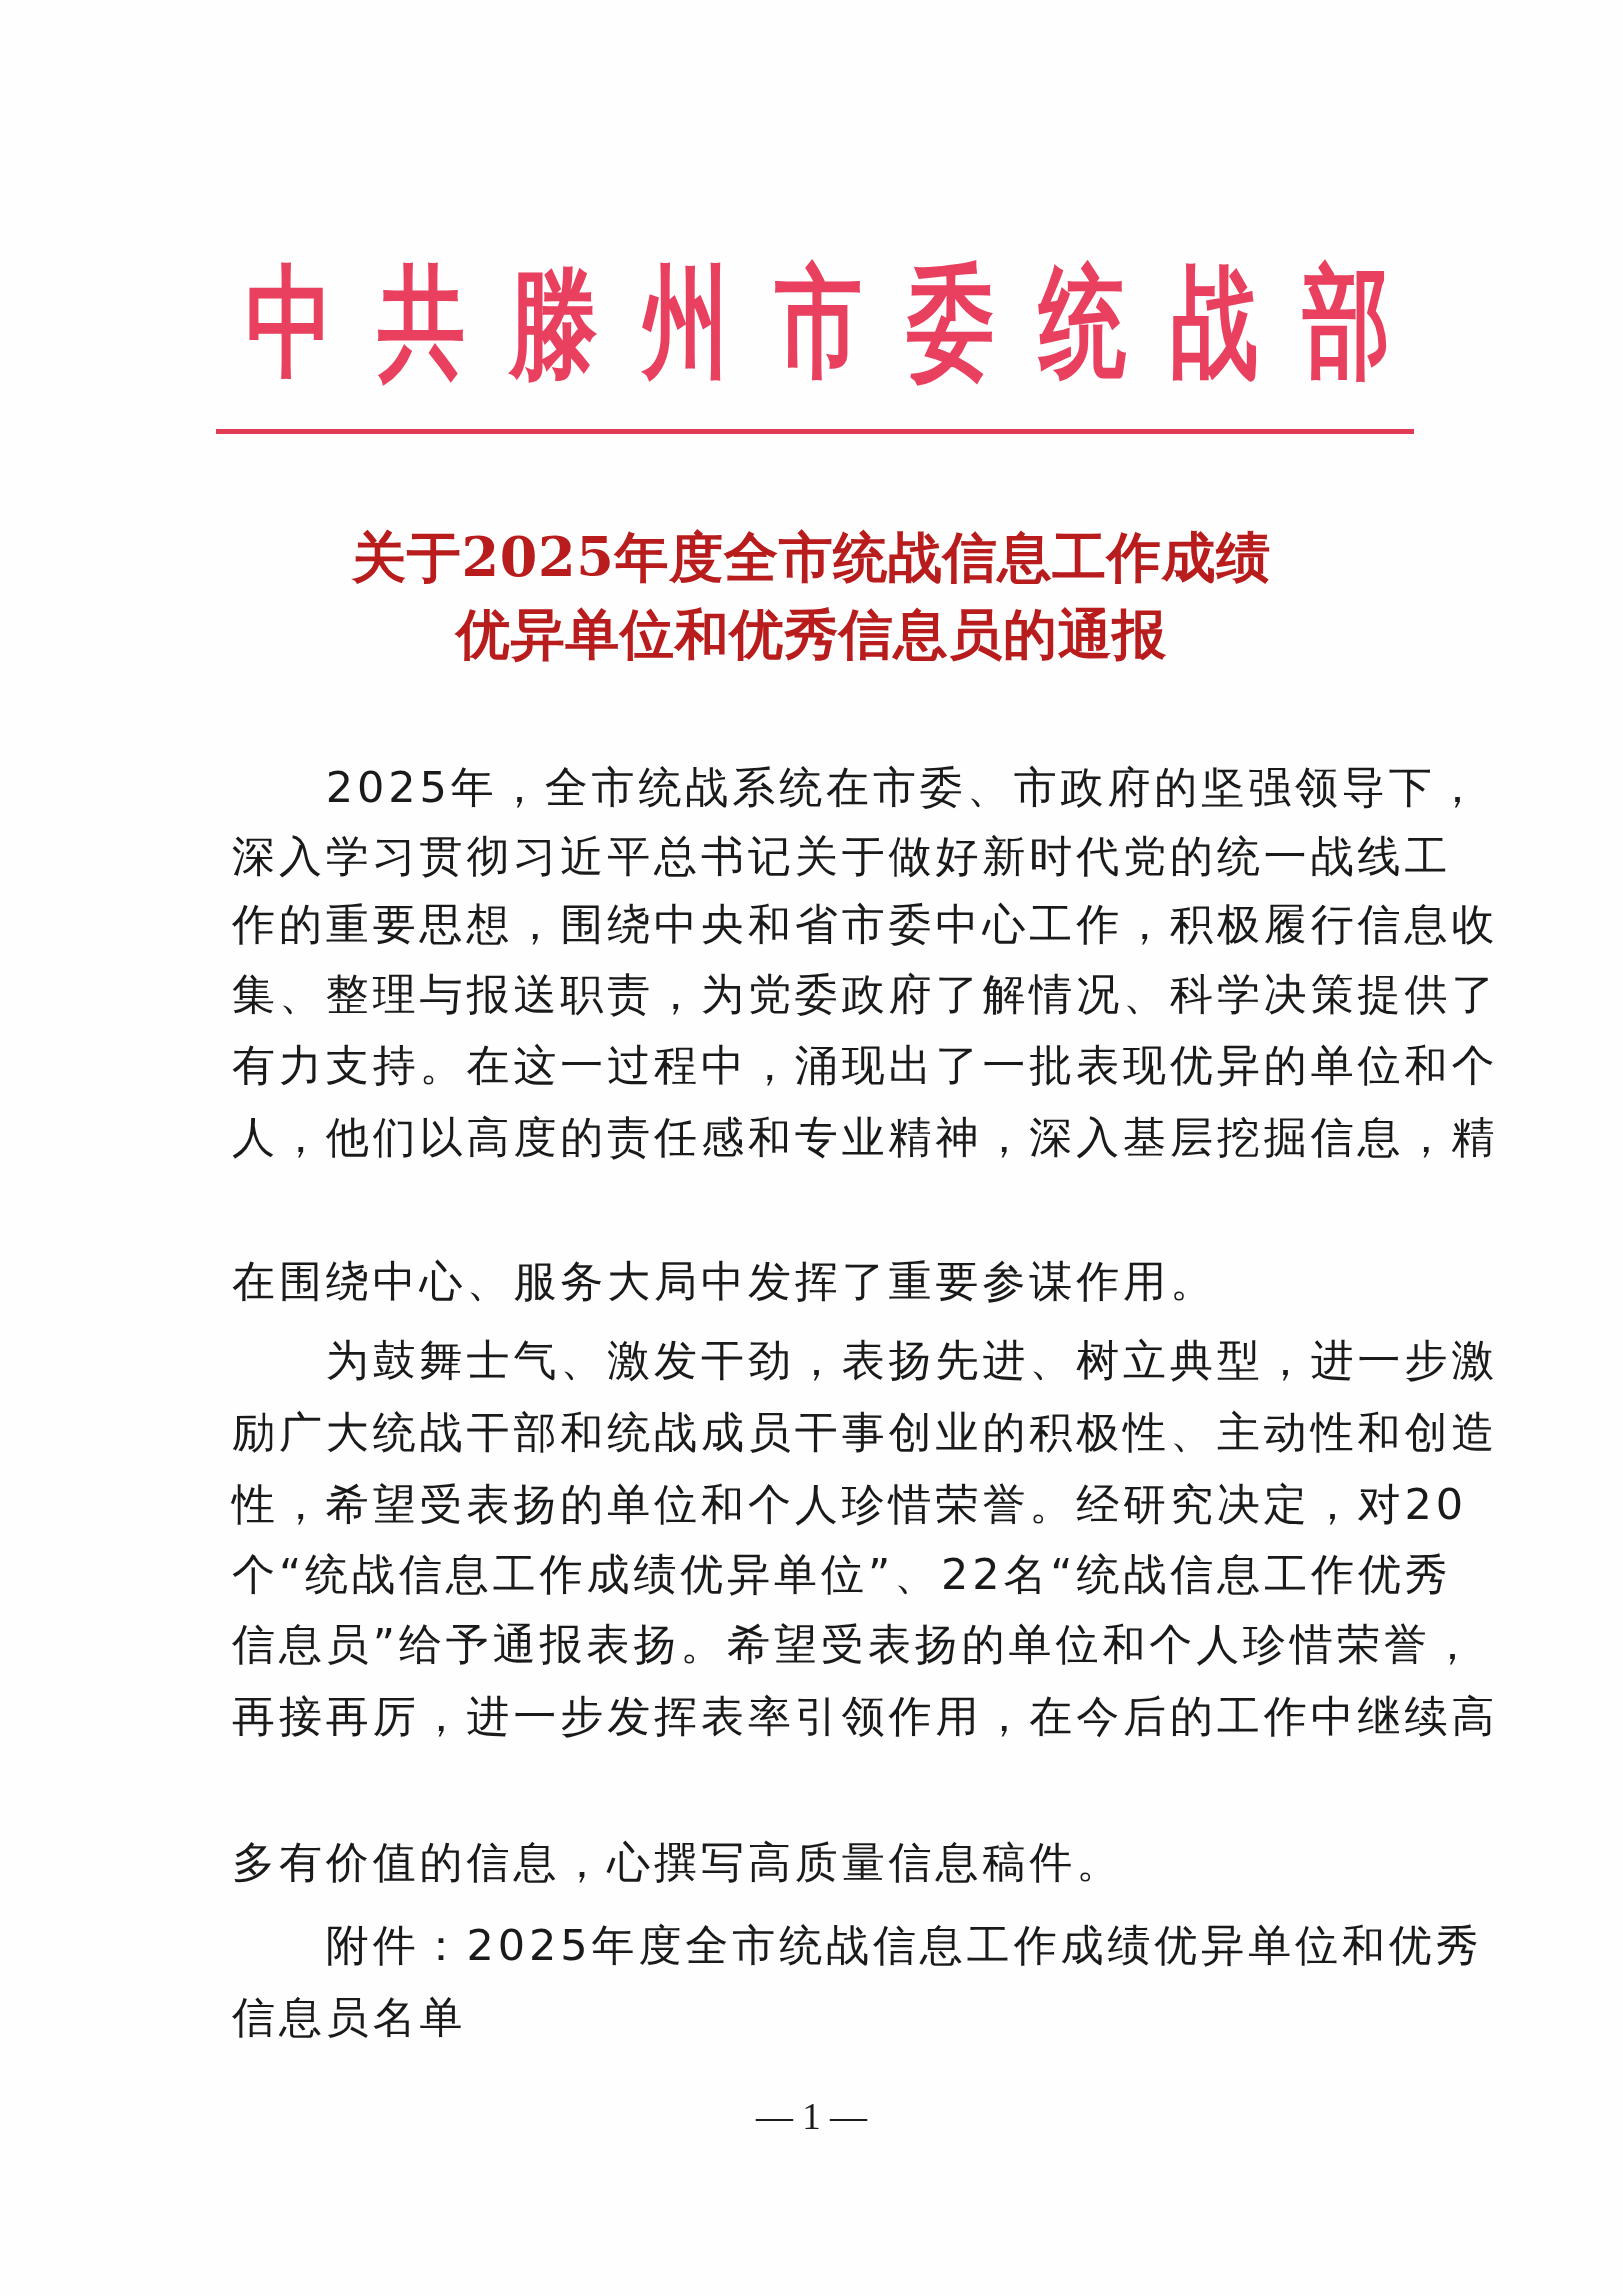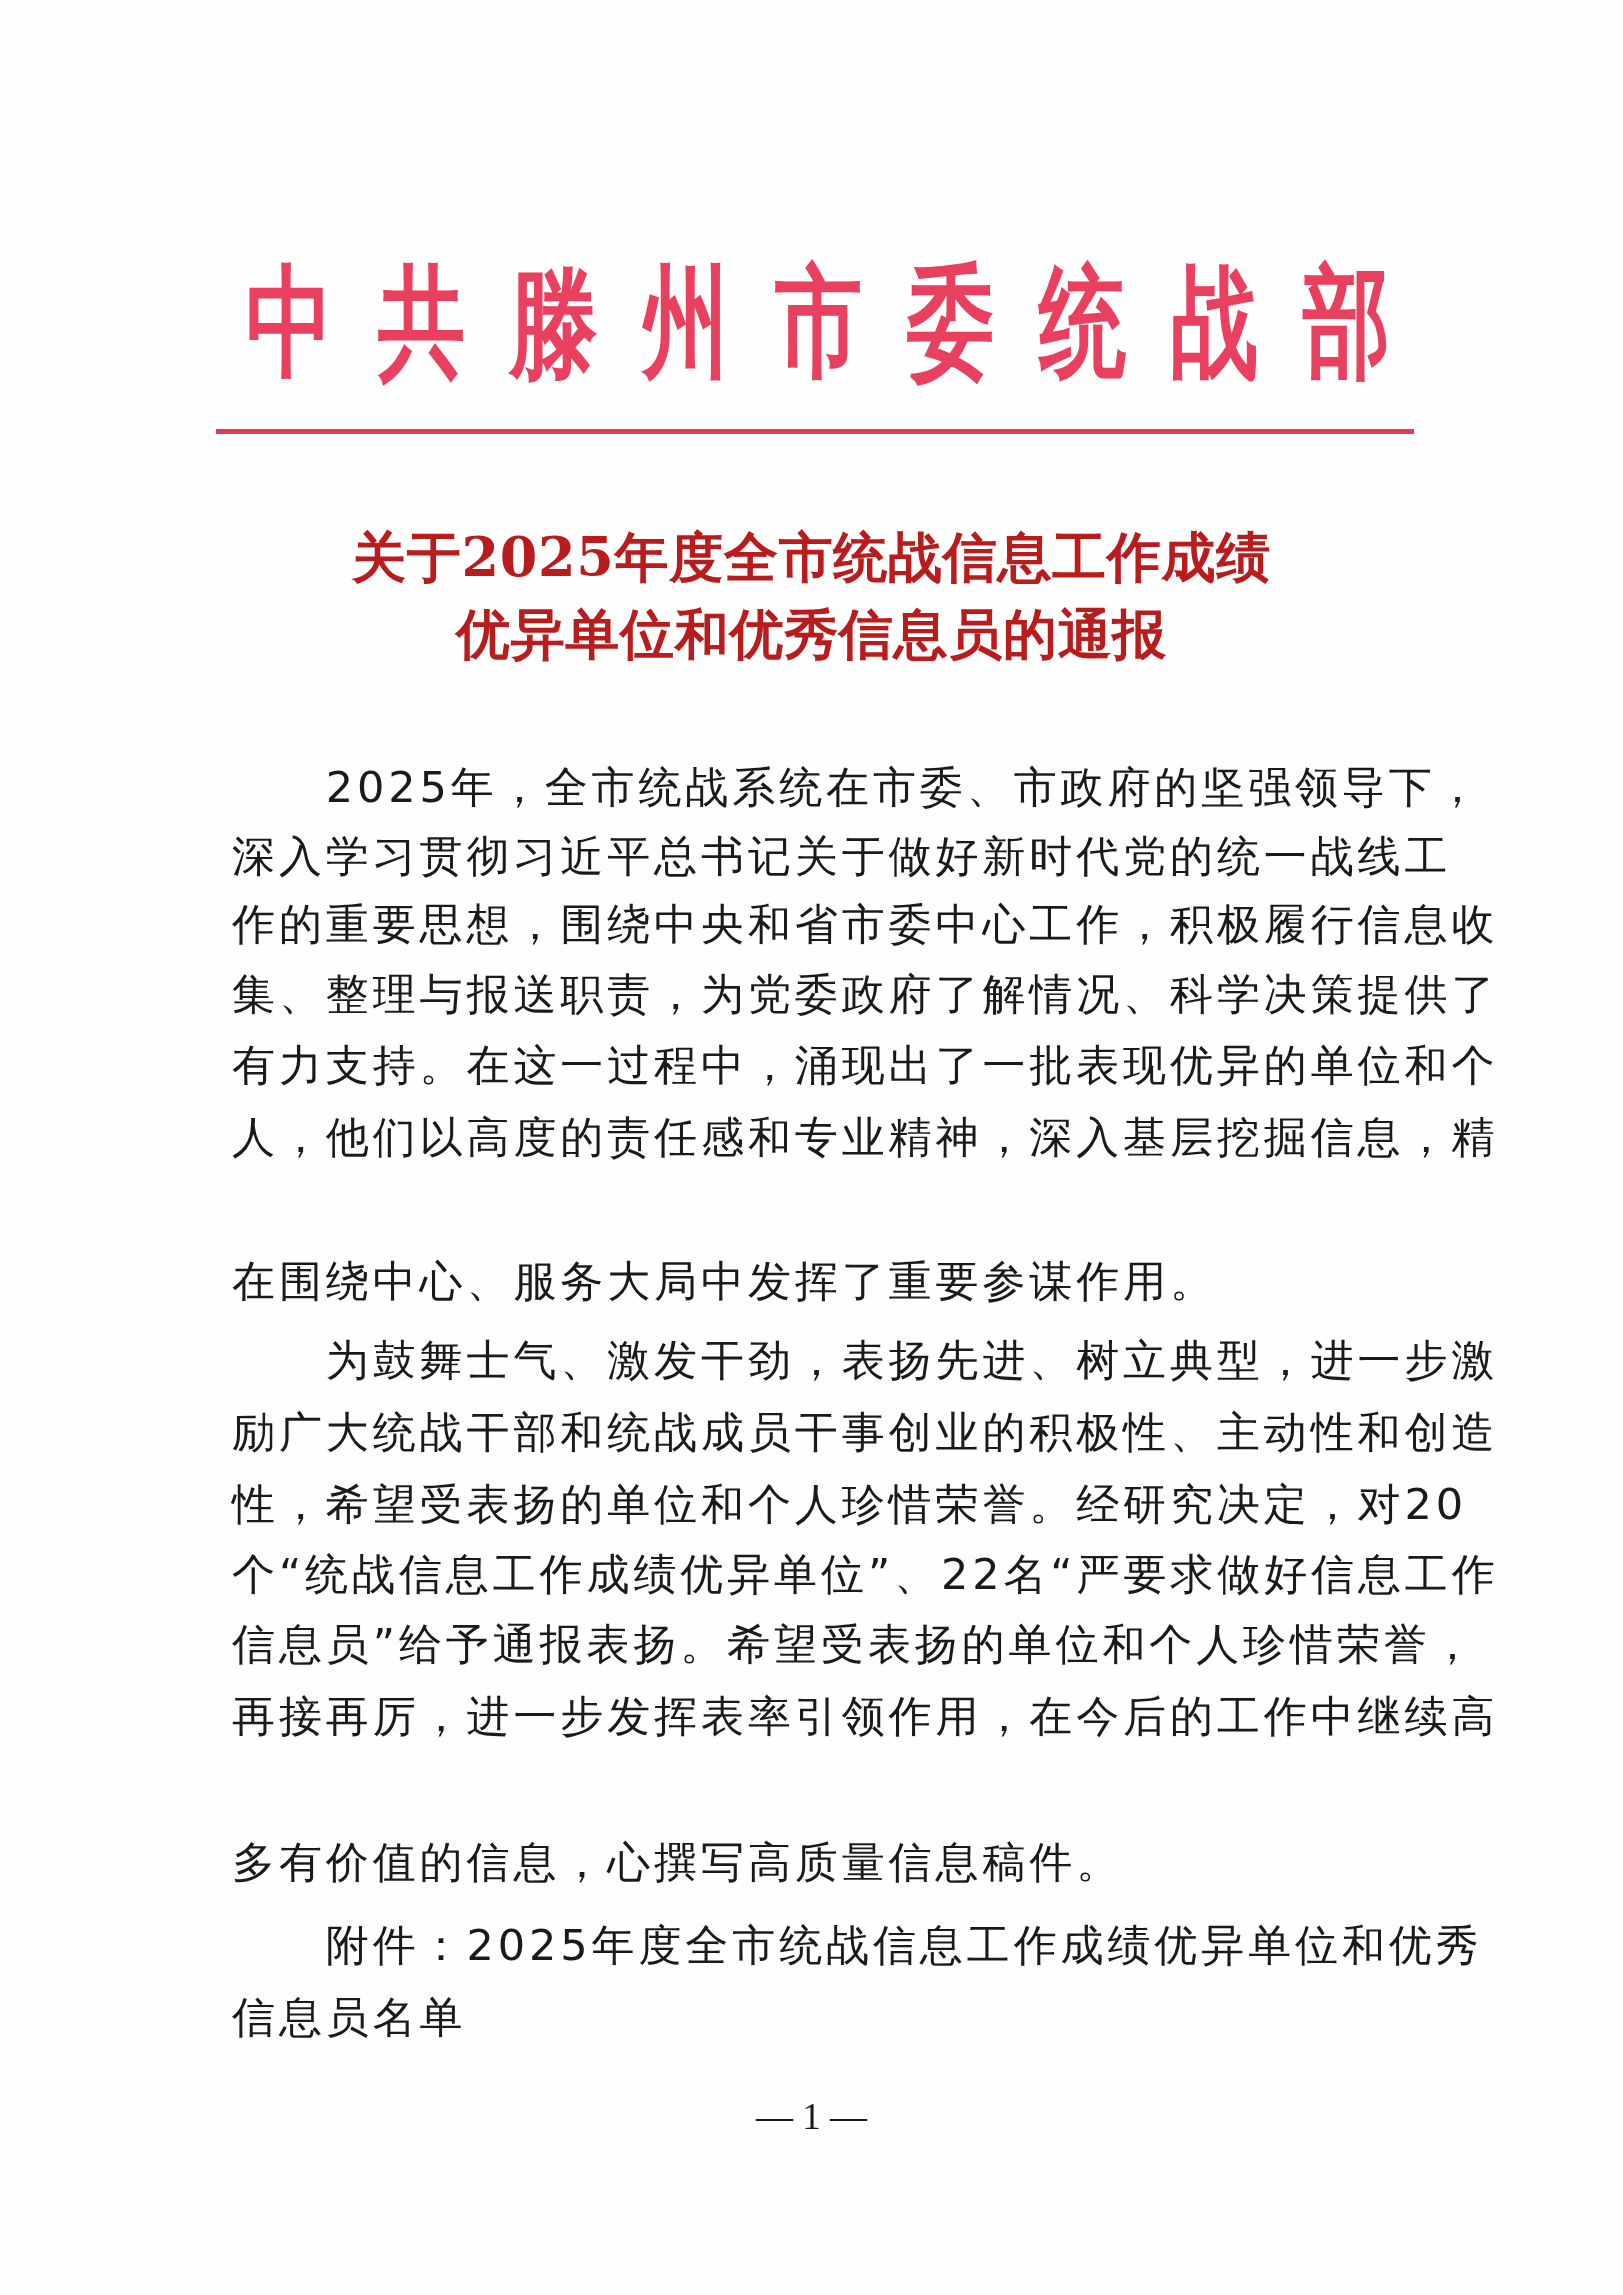--- a/index.html
+++ b/index.html
@@ -59,21 +59,21 @@
   <div class="body-text" style="top:766px">　　2025年，全市统战系统在市委、市政府的坚强领导下，</div>
   <div class="body-text" style="top:835px">深入学习贯彻习近平总书记关于做好新时代党的统一战线工</div>
   <div class="body-text" style="top:903px">作的重要思想，围绕中央和省市委中心工作，积极履行信息收</div>
   <div class="body-text" style="top:973px">集、整理与报送职责，为党委政府了解情况、科学决策提供了</div>
   <div class="body-text" style="top:1044px">有力支持。在这一过程中，涌现出了一批表现优异的单位和个</div>
   <div class="body-text" style="top:1116px">人，他们以高度的责任感和专业精神，深入基层挖掘信息，精</div>
   <div class="body-text" style="top:1339px">　　为鼓舞士气、激发干劲，表扬先进、树立典型，进一步激</div>
   <div class="body-text" style="top:1260px">在围绕中心、服务大局中发挥了重要参谋作用。</div>
   <div class="body-text" style="top:1411px">励广大统战干部和统战成员干事创业的积极性、主动性和创造</div>
   <div class="body-text" style="top:1483px">性，希望受表扬的单位和个人珍惜荣誉。经研究决定，对20</div>
-  <div class="body-text" style="top:1553px">个“统战信息工作成绩优异单位”、22名“严要求做好信息工作</div>
+  <div class="body-text" style="top:1553px">个“统战信息工作成绩优异单位”、22名“统战信息工作优秀</div>
   <div class="body-text" style="top:1623px">信息员”给予通报表扬。希望受表扬的单位和个人珍惜荣誉，</div>
   <div class="body-text" style="top:1695px">再接再厉，进一步发挥表率引领作用，在今后的工作中继续高</div>
   <div class="body-text" style="top:1841px">多有价值的信息，心撰写高质量信息稿件。</div>
   <div class="body-text" style="top:1924px">　　附件：2025年度全市统战信息工作成绩优异单位和优秀</div>
   <div class="body-text" style="top:1996px">信息员名单</div>
 
   <div class="page-num">— 1 —</div>
 </div>
 
 

